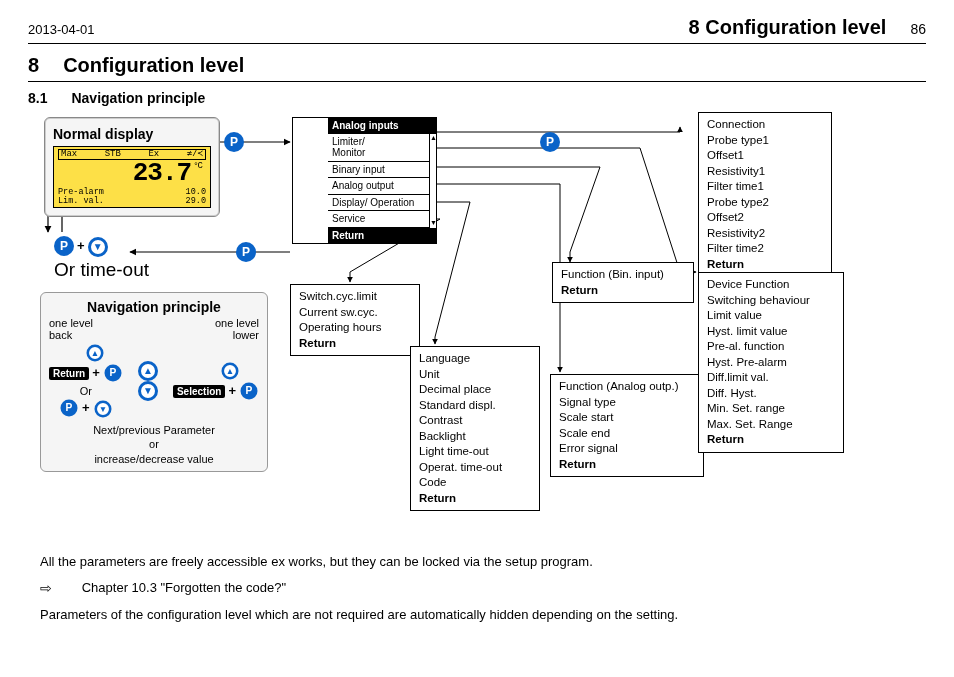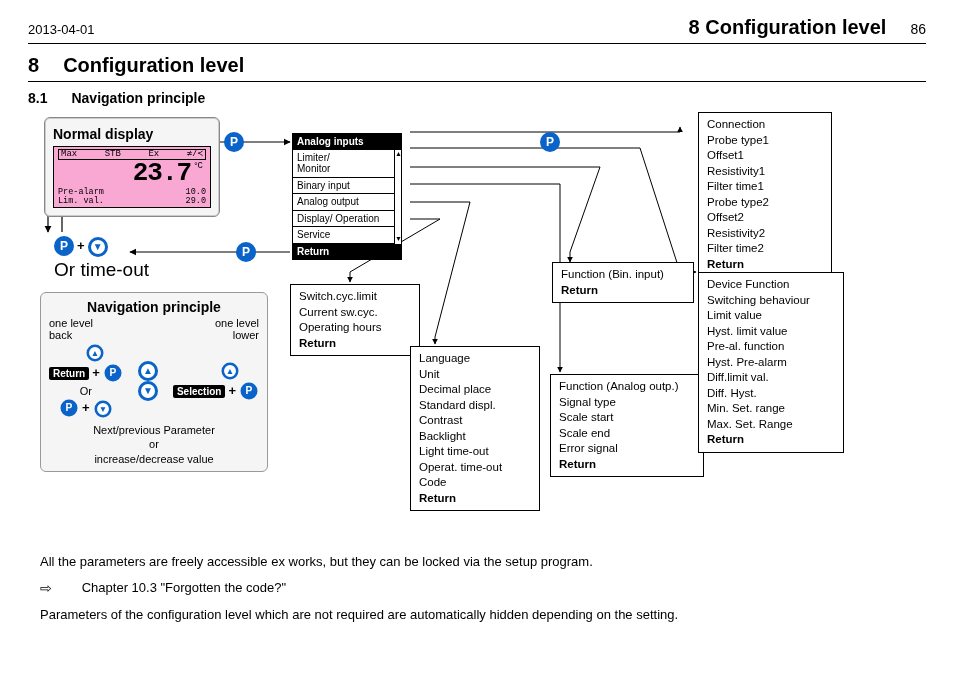--- a/index.html
+++ b/index.html
@@ -23,21 +23,21 @@
   .h2row .num { font-size: 14px; font-weight: 700; }
   .h2row .title { font-size: 14px; font-weight: 700; }
   .diagram { position: relative; width: 880px; height: 430px; margin-top: 6px; margin-left: 12px; }
   .abs { position: absolute; }
   .p-btn { display:inline-flex; width:20px; height:20px; border-radius:50%; background:#0a63c8; color:#fff; align-items:center; justify-content:center; font-weight:700; font-size:12px; }
   .tri-btn { display:inline-flex; width:20px; height:20px; border-radius:50%; background:#fff; border:3px solid #0a63c8; color:#0a63c8; align-items:center; justify-content:center; font-size:10px; box-sizing:border-box;}
   .tri-btn.down::after{content:"▼";}
   .tri-btn.up::after{content:"▲";}
   .glassbox { border:1px solid #888; border-radius:6px; padding:8px 8px; background:#f5f5f5; box-shadow: inset 0 0 0 1px #ccc; }
   .glass-title { font-weight:700; font-size:14px; }
-  .lcd { background:#f9a8d4; border:1px solid #000; margin-top:4px; padding:2px 4px 1px; font-family:"Courier New",monospace; font-size:10px; line-height:1.05; }
+  .lcd { background:#fde047; border:1px solid #000; margin-top:4px; padding:2px 4px 1px; font-family:"Courier New",monospace; font-size:10px; line-height:1.05; }
   .lcd .toprow { border:1px solid #000; display:flex; justify-content:space-between; padding:0 2px; font-size:9px; }
   .lcd .big { font-size:26px; font-weight:700; letter-spacing:-1px; display:flex; align-items:flex-start; justify-content:flex-end; padding-right:4px;}
   .lcd .big .unit{font-size:9px; margin-left:2px; margin-top:2px; font-weight:400;}
   .lcd .rows{display:flex; justify-content:space-between; font-size:8.5px;}
   .label-text { font-size:19px; }
   .nav-panel { border:1px solid #999; border-radius:6px; background:#f5f5f5; padding:6px 8px 4px; width:210px;}
   .nav-panel .title { font-weight:700; font-size:14px; text-align:center; margin-bottom:2px;}
   .nav-panel .row1 { display:flex; justify-content:space-between; font-size:11px;}
   .nav-panel .mid {display:flex; justify-content:space-between; align-items:center; margin-top:2px;text-align:center;}
   .pill{background:#000; color:#fff; font-size:10px; font-weight:700; padding:1px 4px; border-radius:2px;}
@@ -165,21 +165,21 @@
           <span class="pill">Selection</span><span class="plus">+</span><span class="p-btn" style="transform:scale(.85);">P</span>
         </div>
       </div>
       <div class="caption">
         <div>Next/previous Parameter</div>
         <div>or</div>
         <div>increase/decrease value</div>
       </div>
     </div>
 
-    <div class="abs menu-panel" style="left:252px; top:21px;">
+    <div class="abs menu-panel" style="left:252px; top:5px;padding-left:35px;">
       <div class="hdr" style="white-space:pre-line;">Analog inputs</div>
       <div class="scroller">
         <div class="items">
           <div class="item" style="white-space:pre-line;">Limiter/
 Monitor</div>
           <div class="item" style="white-space:pre-line;">Binary input</div>
           <div class="item" style="white-space:pre-line;">Analog output</div>
           <div class="item" style="white-space:pre-line;">Display/ Operation</div>
           <div class="item">Service</div>
         </div>

